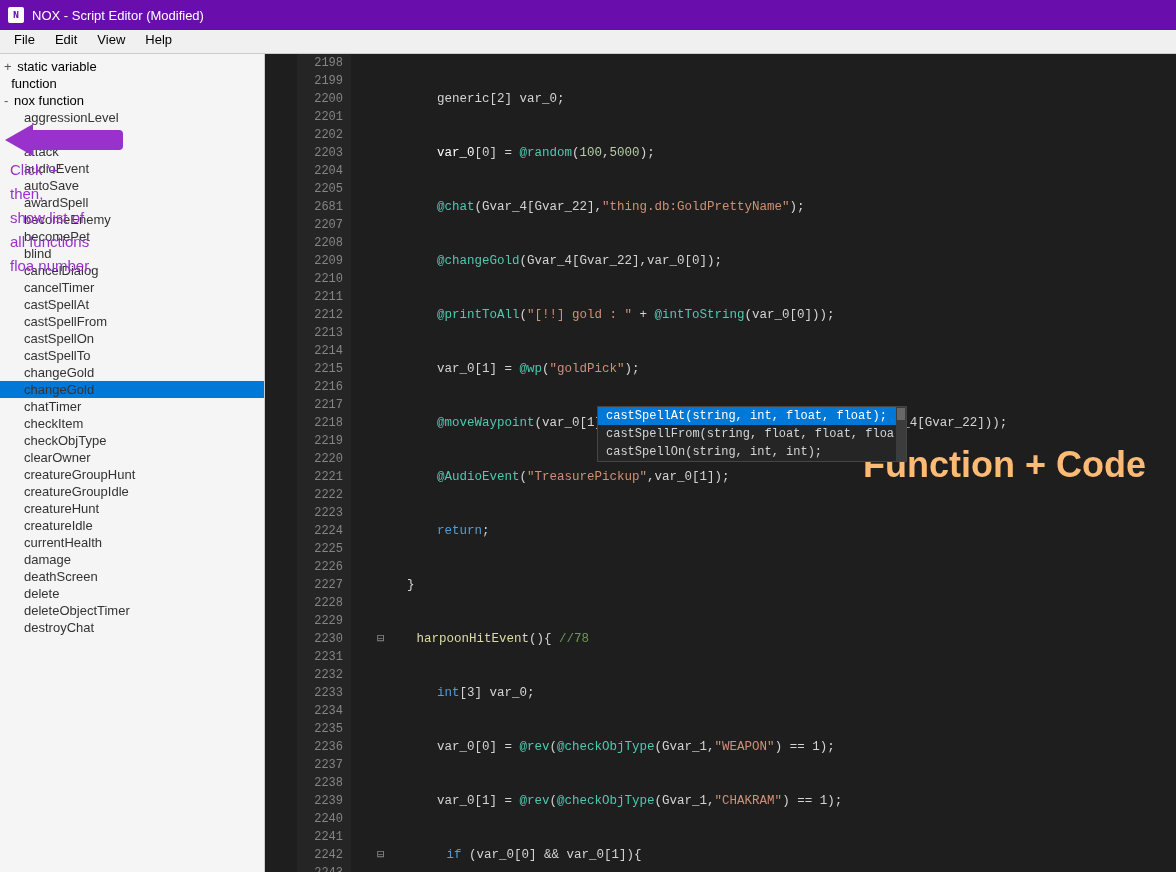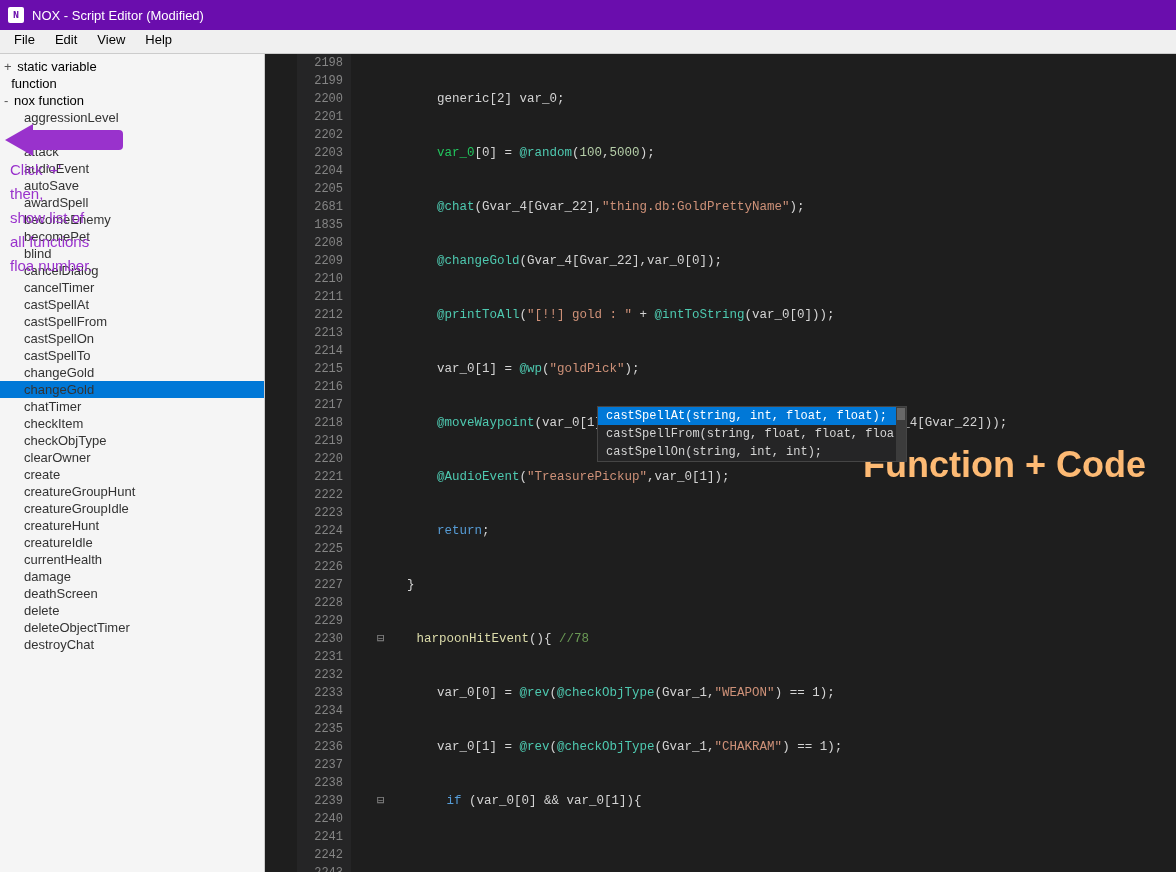--- a/index.html
+++ b/index.html
@@ -154,21 +154,21 @@
       height: 18px;
     }
 
     
     .c-keyword { color: #569cd6; }
     .c-string { color: #ce9178; }
     .c-number { color: #b5cea8; }
     .c-func { color: #dcdcaa; }
     .c-at { color: #4ec9b0; }
     .c-comment { color: #6a9955; }
-    .c-var { color: #22c55e; }
+    .c-var { color: #ffffff; }
     .c-white { color: #d4d4d4; }
 
     
     #autocomplete {
       position: absolute;
       top: 352px;
       left: 332px;
       background: #252526;
       border: 1px solid #454545;
       z-index: 100;
@@ -258,21 +258,20 @@
       <div class="tree-item child">castSpellAt</div>
       <div class="tree-item child">castSpellFrom</div>
       <div class="tree-item child">castSpellOn</div>
       <div class="tree-item child">castSpellTo</div>
       <div class="tree-item child">changeGold</div>
       <div class="tree-item child selected">changeGold</div>
       <div class="tree-item child">chatTimer</div>
       <div class="tree-item child">checkItem</div>
       <div class="tree-item child">checkObjType</div>
       <div class="tree-item child">clearOwner</div>
-      <div class="tree-item child">create</div>
       <div class="tree-item child">creatureGroupHunt</div>
       <div class="tree-item child">creatureGroupIdle</div>
       <div class="tree-item child">creatureHunt</div>
       <div class="tree-item child">creatureIdle</div>
       <div class="tree-item child">currentHealth</div>
       <div class="tree-item child">damage</div>
       <div class="tree-item child">deathScreen</div>
       <div class="tree-item child">delete</div>
       <div class="tree-item child">deleteObjectTimer</div>
       <div class="tree-item child">destroyChat</div>
@@ -300,21 +299,21 @@
       <div id="line-numbers">
         <div>2198</div>
           <div>2199</div>
           <div>2200</div>
           <div>2201</div>
         <div>2202</div>
           <div>2203</div>
           <div>2204</div>
           <div>2205</div>
         <div>2681</div>
-          <div>1835</div>
+          <div>2207</div>
           <div>2208</div>
           <div>2209</div>
         <div>2210</div>
           <div>2211</div>
           <div>2212</div>
           <div>2213</div>
         <div>2214</div>
           <div>2215</div>
           <div>2216</div>
           <div>2217</div>
@@ -352,20 +351,21 @@
         <div class="code-line"><span class="c-white">&nbsp;&nbsp;&nbsp;&nbsp;&nbsp;&nbsp;&nbsp;&nbsp;<span class="c-var">var_0</span>[0] = <span class="c-at">@random</span>(<span class="c-number">100</span>,<span class="c-number">5000</span>);</span></div>
         <div class="code-line"><span class="c-white">&nbsp;&nbsp;&nbsp;&nbsp;&nbsp;&nbsp;&nbsp;&nbsp;<span class="c-at">@chat</span>(Gvar_4[Gvar_22],<span class="c-string">"thing.db:GoldPrettyName"</span>);</span></div>
         <div class="code-line"><span class="c-white">&nbsp;&nbsp;&nbsp;&nbsp;&nbsp;&nbsp;&nbsp;&nbsp;<span class="c-at">@changeGold</span>(Gvar_4[Gvar_22],var_0[0]);</span></div>
         <div class="code-line"><span class="c-white">&nbsp;&nbsp;&nbsp;&nbsp;&nbsp;&nbsp;&nbsp;&nbsp;<span class="c-at">@printToAll</span>(<span class="c-string">"[!!] gold : "</span> + <span class="c-at">@intToString</span>(var_0[0]));</span></div>
         <div class="code-line"><span class="c-white">&nbsp;&nbsp;&nbsp;&nbsp;&nbsp;&nbsp;&nbsp;&nbsp;var_0[1] = <span class="c-at">@wp</span>(<span class="c-string">"goldPick"</span>);</span></div>
         <div class="code-line"><span class="c-white">&nbsp;&nbsp;&nbsp;&nbsp;&nbsp;&nbsp;&nbsp;&nbsp;<span class="c-at">@moveWaypoint</span>(var_0[1],<span class="c-at">@GetObjX</span>(Gvar_4[Gvar_22]),<span class="c-at">@GetObjY</span>(Gvar_4[Gvar_22]));</span></div>
         <div class="code-line"><span class="c-white">&nbsp;&nbsp;&nbsp;&nbsp;&nbsp;&nbsp;&nbsp;&nbsp;<span class="c-at">@AudioEvent</span>(<span class="c-string">"TreasurePickup"</span>,var_0[1]);</span></div>
         <div class="code-line"><span class="c-white">&nbsp;&nbsp;&nbsp;&nbsp;&nbsp;&nbsp;&nbsp;&nbsp;<span class="c-keyword">return</span>;</span></div>
         <div class="code-line"><span class="c-white">&nbsp;&nbsp;&nbsp;&nbsp;}</span></div>
         <div class="code-line"><span style="color:#858585;margin-right:2px;">⊟</span><span class="c-white">&nbsp;&nbsp;&nbsp;&nbsp;<span class="c-func">harpoonHitEvent</span>()<span class="c-white">{ </span><span class="c-comment">//78</span></span></div>
+        <div class="code-line"><span class="c-white">&nbsp;&nbsp;&nbsp;&nbsp;&nbsp;&nbsp;&nbsp;&nbsp;<span class="c-keyword">int</span>[3] var_0;</span></div>
         <div class="code-line"><span class="c-white">&nbsp;&nbsp;&nbsp;&nbsp;&nbsp;&nbsp;&nbsp;&nbsp;var_0[0] = <span class="c-at">@rev</span>(<span class="c-at">@checkObjType</span>(Gvar_1,<span class="c-string">"WEAPON"</span>) == 1);</span></div>
         <div class="code-line"><span class="c-white">&nbsp;&nbsp;&nbsp;&nbsp;&nbsp;&nbsp;&nbsp;&nbsp;var_0[1] = <span class="c-at">@rev</span>(<span class="c-at">@checkObjType</span>(Gvar_1,<span class="c-string">"CHAKRAM"</span>) == 1);</span></div>
         <div class="code-line"><span style="color:#858585;margin-right:2px;">⊟</span><span class="c-white">&nbsp;&nbsp;&nbsp;&nbsp;&nbsp;&nbsp;&nbsp;&nbsp;<span class="c-keyword">if</span> (var_0[0] &amp;&amp; var_0[1]){</span></div>
         
         
         
         
         
         
         

